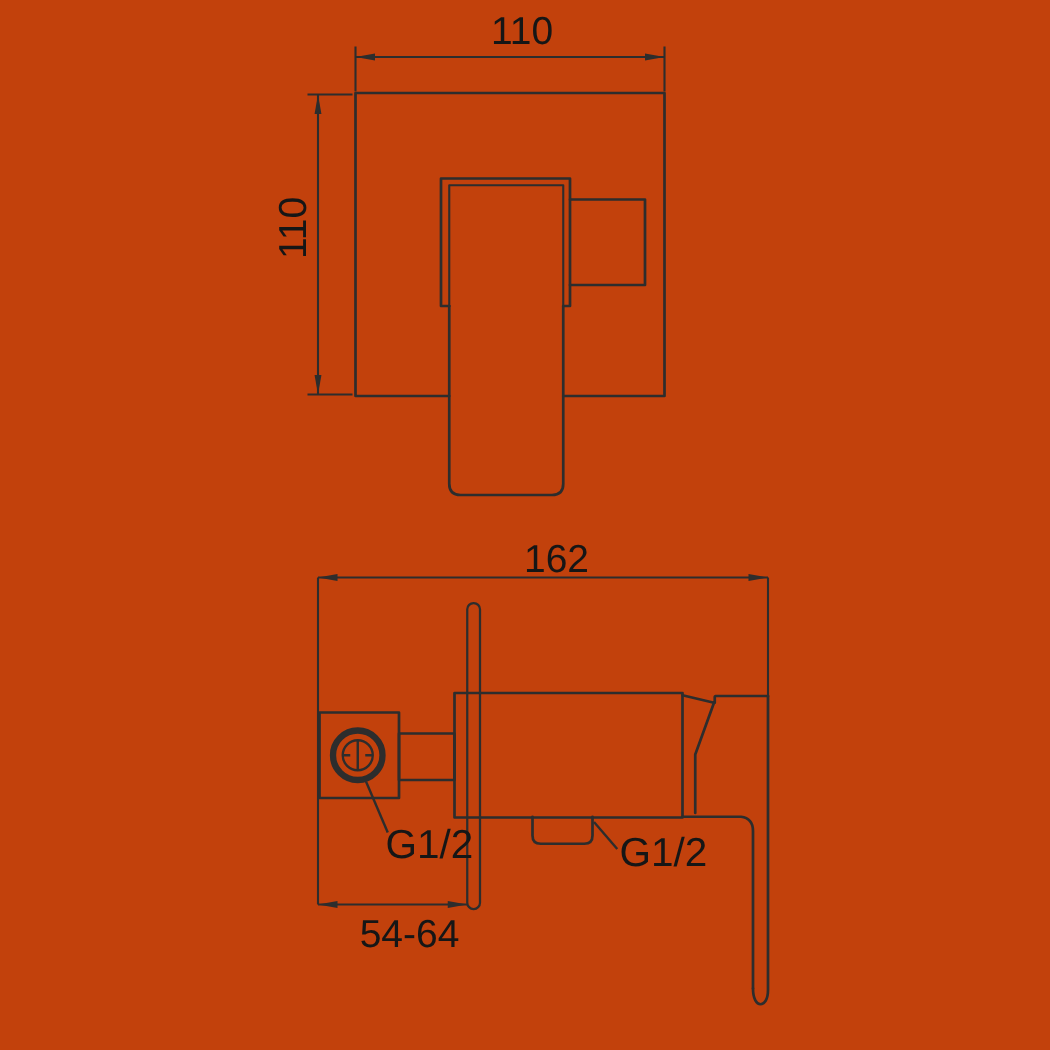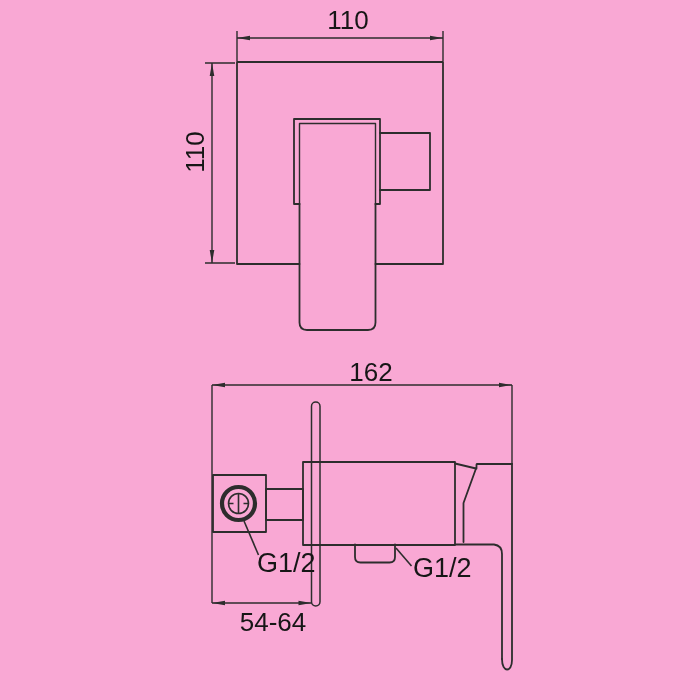--- a/index.html
+++ b/index.html
@@ -8,21 +8,21 @@
     background: #ffffff;
     width: 700px;
     height: 700px;
     overflow: hidden;
     font-family: "Liberation Sans", sans-serif;
   }
   .canvas {
     position: relative;
     width: 700px;
     height: 700px;
-    background: #f9a8d4;
+    background: #c2410c;
   }
   svg { display: block; }
   .obj {
     fill: none;
     stroke: #2d2d2d;
     stroke-width: 1.8;
     stroke-linecap: round;
     stroke-linejoin: round;
   }
   .thin {

